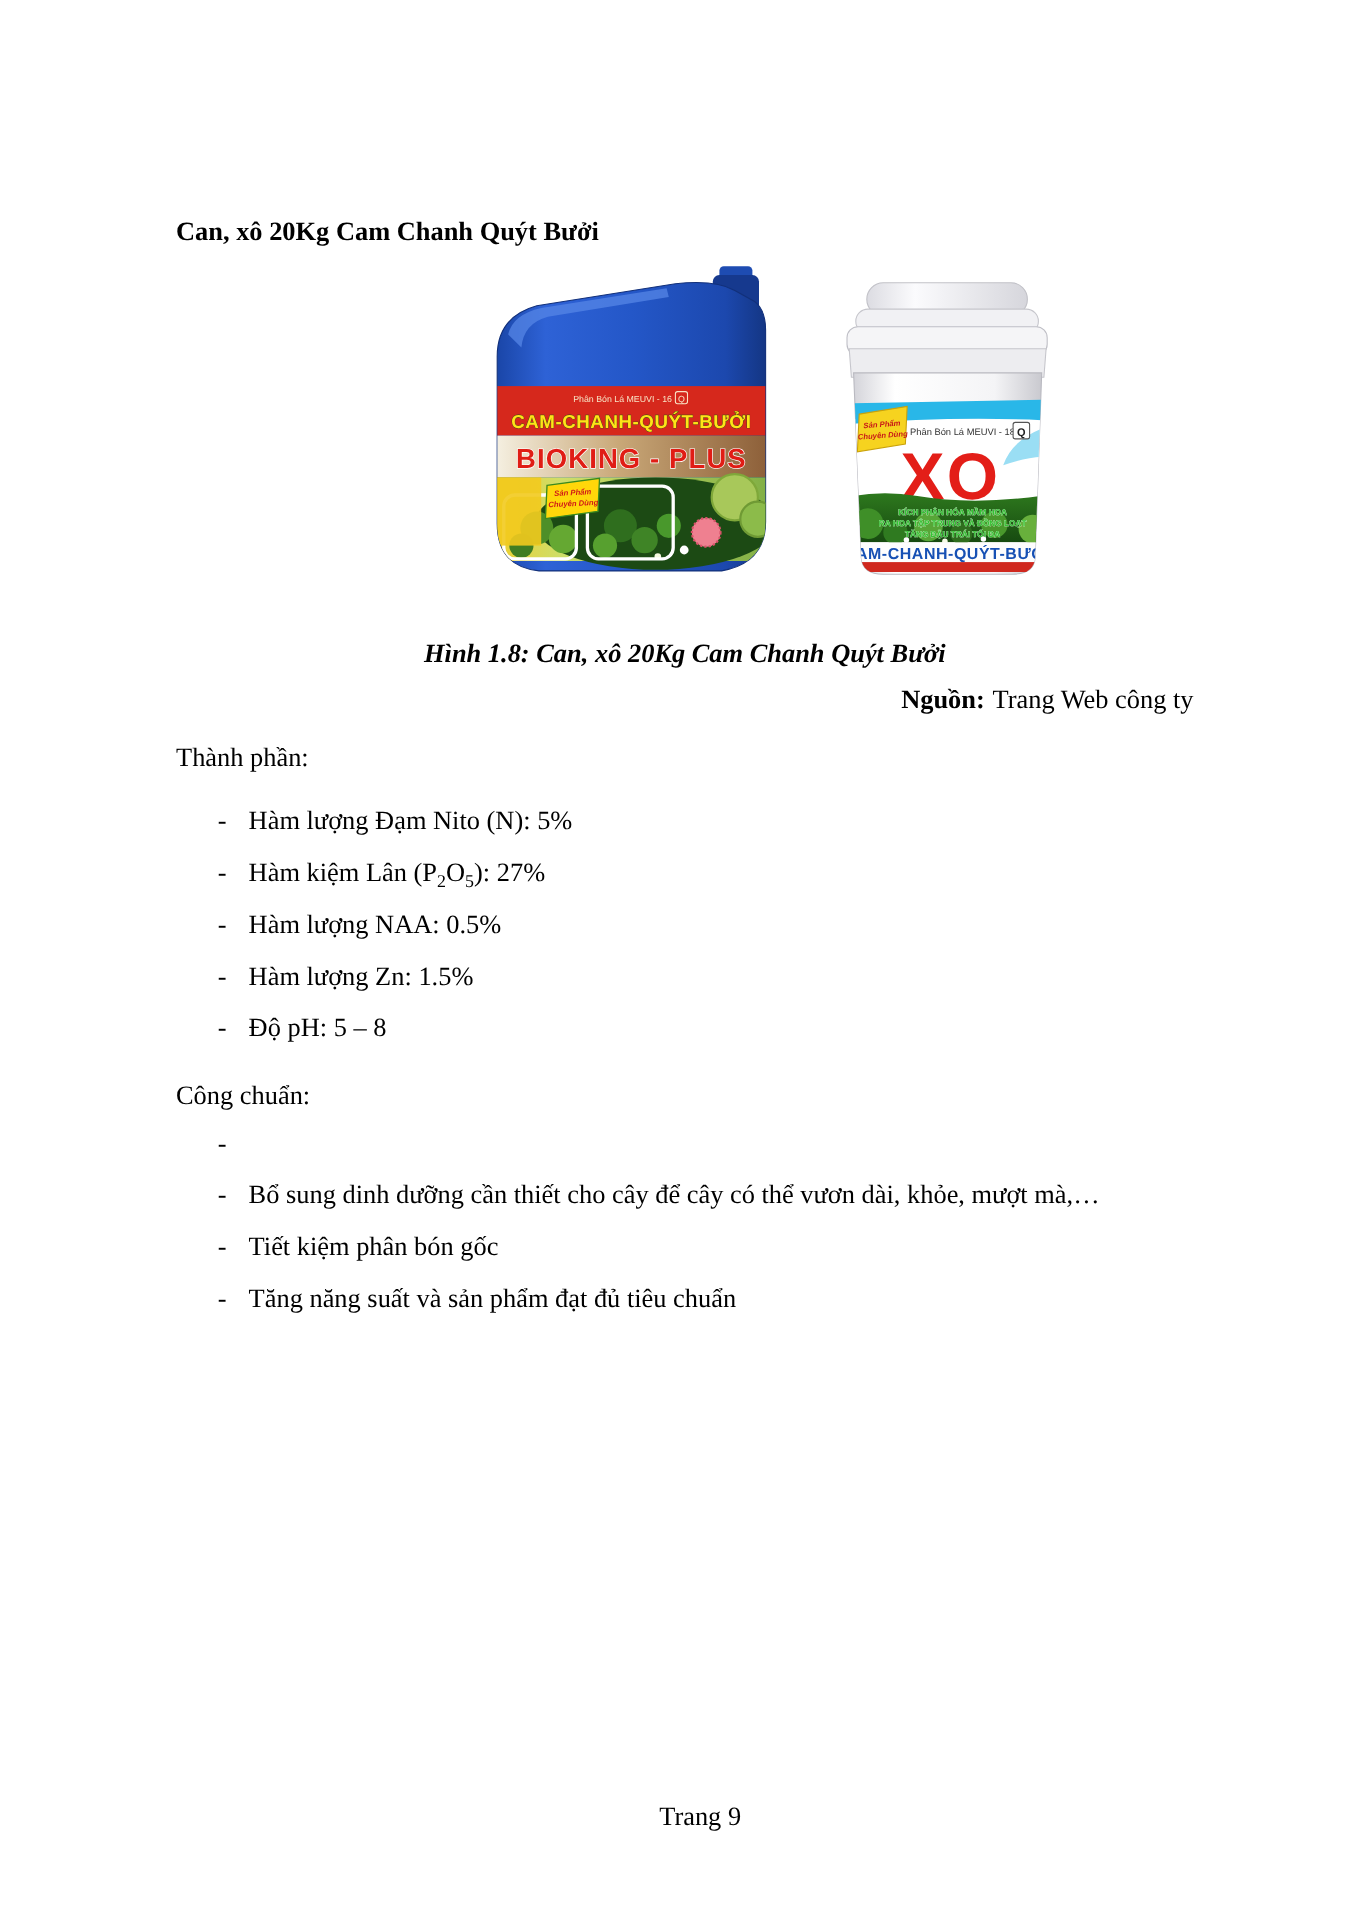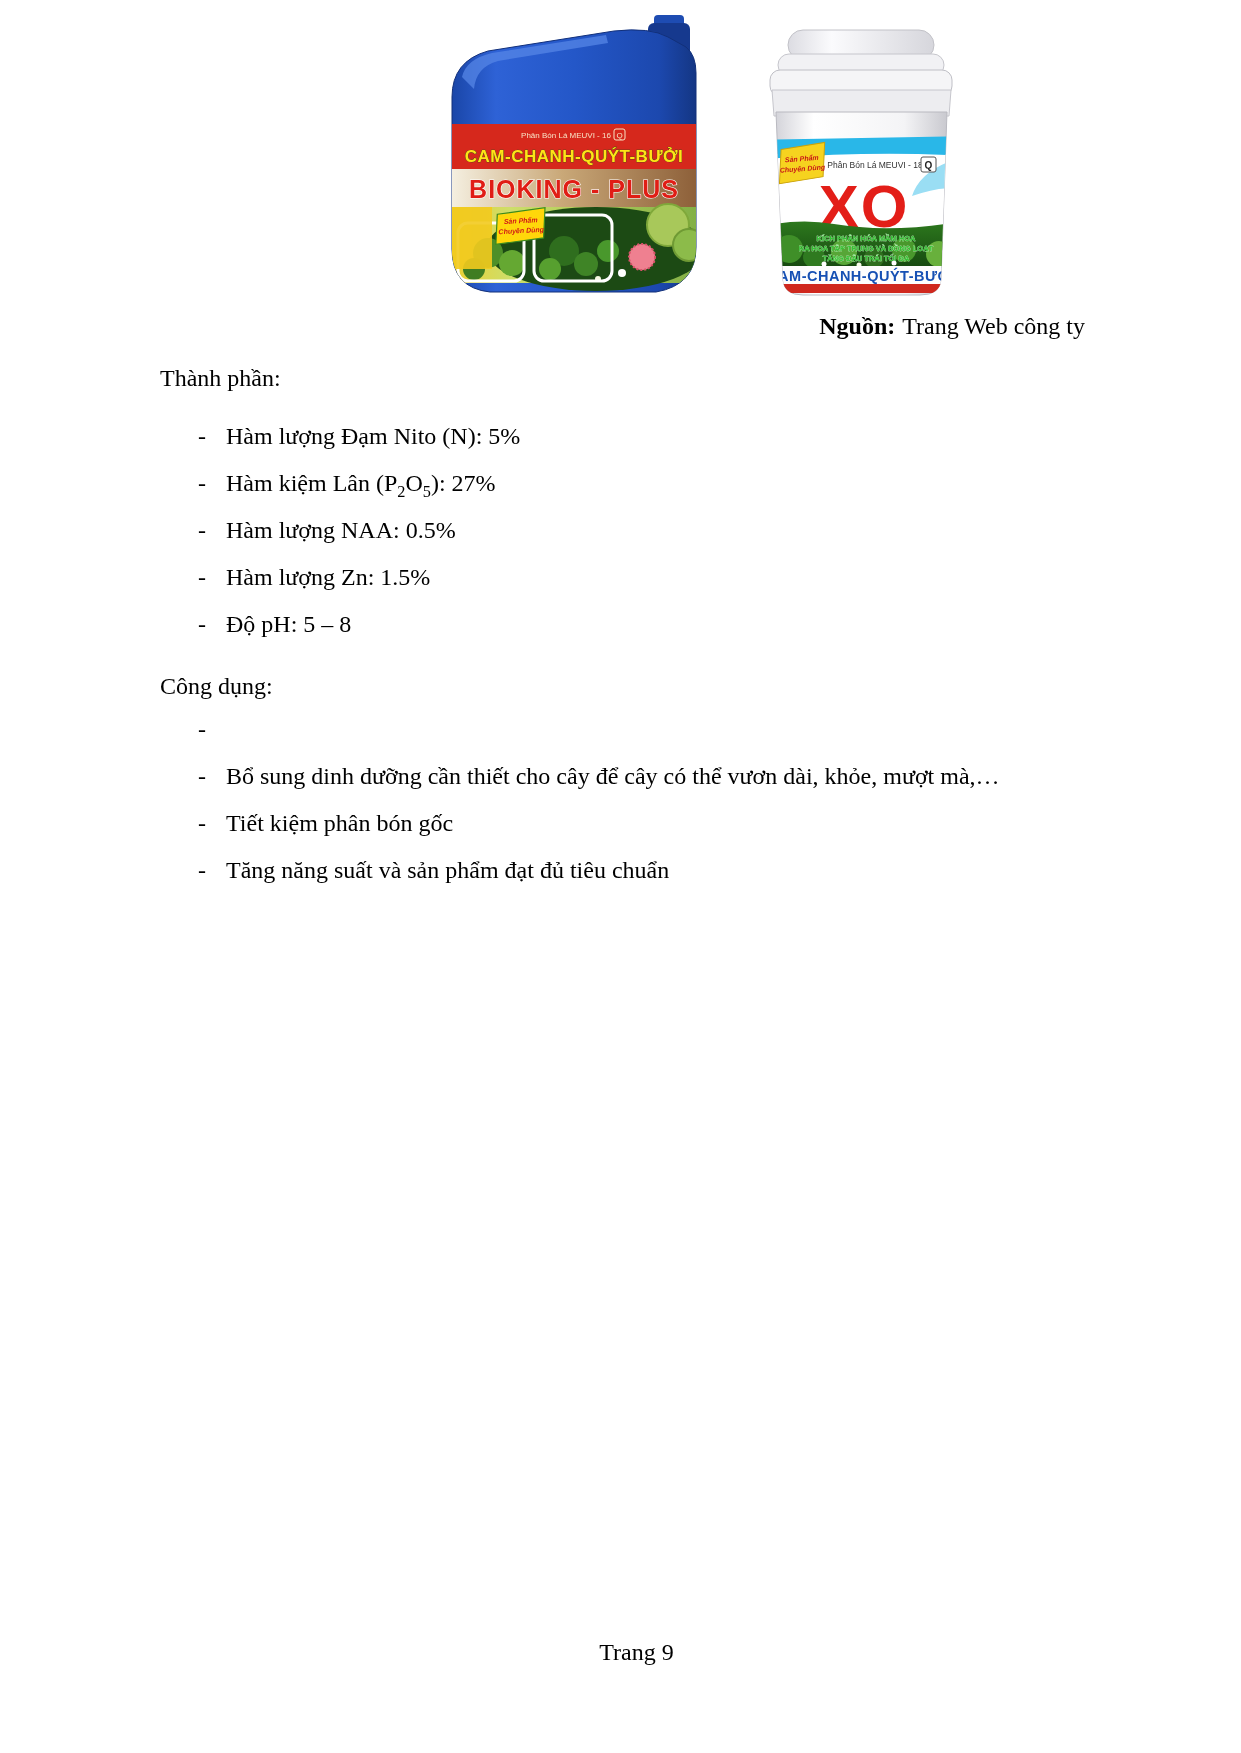--- a/index.html
+++ b/index.html
@@ -28,20 +28,21 @@
   sub { font-size:68%; line-height:0; }
   .page-footer { position:absolute; left:0; right:0; top:1637px; text-align:center; line-height:30px;padding-left:32px; }
   .labelfont { font-family:"Liberation Sans", sans-serif; }
 </style>
 </head>
 <body>
 
 <div class="page">
   <div class="content">
 
+    <div class="doc-title">Can, xô 20Kg Cam Chanh Quýt Bưởi</div>
 
     <div class="figure-row">
 
       <div class="can-wrap">
         <svg viewBox="0 0 258 298" width="258" height="298">
           <defs>
             <linearGradient id="canBlue" x1="0" y1="0" x2="1" y2="0">
               <stop offset="0" stop-color="#1a46a8"></stop>
               <stop offset="0.18" stop-color="#2e62d6"></stop>
               <stop offset="0.5" stop-color="#2457c8"></stop>
@@ -165,20 +166,23 @@
               <text x="112" y="237" font-size="7.5" font-weight="bold" fill="#35c435" stroke="#eaffea" stroke-width="0.4" paint-order="stroke" text-anchor="middle">TĂNG ĐẬU TRÁI TỐI ĐA</text>
             </g>
             <rect x="0" y="242" width="215" height="18" fill="#fdfdfd"></rect>
             <text x="107" y="257" font-size="14.5" font-weight="bold" fill="#1650b4" text-anchor="middle" letter-spacing="0.5">CAM-CHANH-QUÝT-BƯỞI</text>
             <rect x="0" y="260" width="215" height="9" fill="#d0281e"></rect>
           </g>
         </svg>
       </div>
     </div>
 
+    <div class="caption">
+      <span class="cap-label">Hình 1.8</span><span>: Can, xô 20Kg Cam Chanh Quýt Bưởi</span>
+    </div>
 
     <div class="source-line">
       <span class="source-label">Nguồn:</span><span class="source-text">Trang Web công ty</span>
     </div>
 
     <div class="sec-heading first">Thành phần:</div>
 
     <div class="doc-list first">
       <div class="li">
         <span class="dash">-</span>
@@ -195,21 +199,21 @@
       <div class="li">
         <span class="dash">-</span>
         <span>Hàm lượng Zn: 1.5%</span>
       </div>
       <div class="li">
         <span class="dash">-</span>
         <span>Độ pH: 5 – 8</span>
       </div>
     </div>
 
-    <div class="sec-heading second">Công dụng:</div>
+    <div class="sec-heading second">Công chuẩn:</div>
 
     <div class="doc-list second">
       <div class="li">
         <span class="dash">-</span>
       </div>
       <div class="li">
         <span class="dash">-</span>
         <span>Bổ sung dinh dưỡng cần thiết cho cây để cây có thể vươn dài, khỏe, mượt mà,…</span>
       </div>
       <div class="li">

